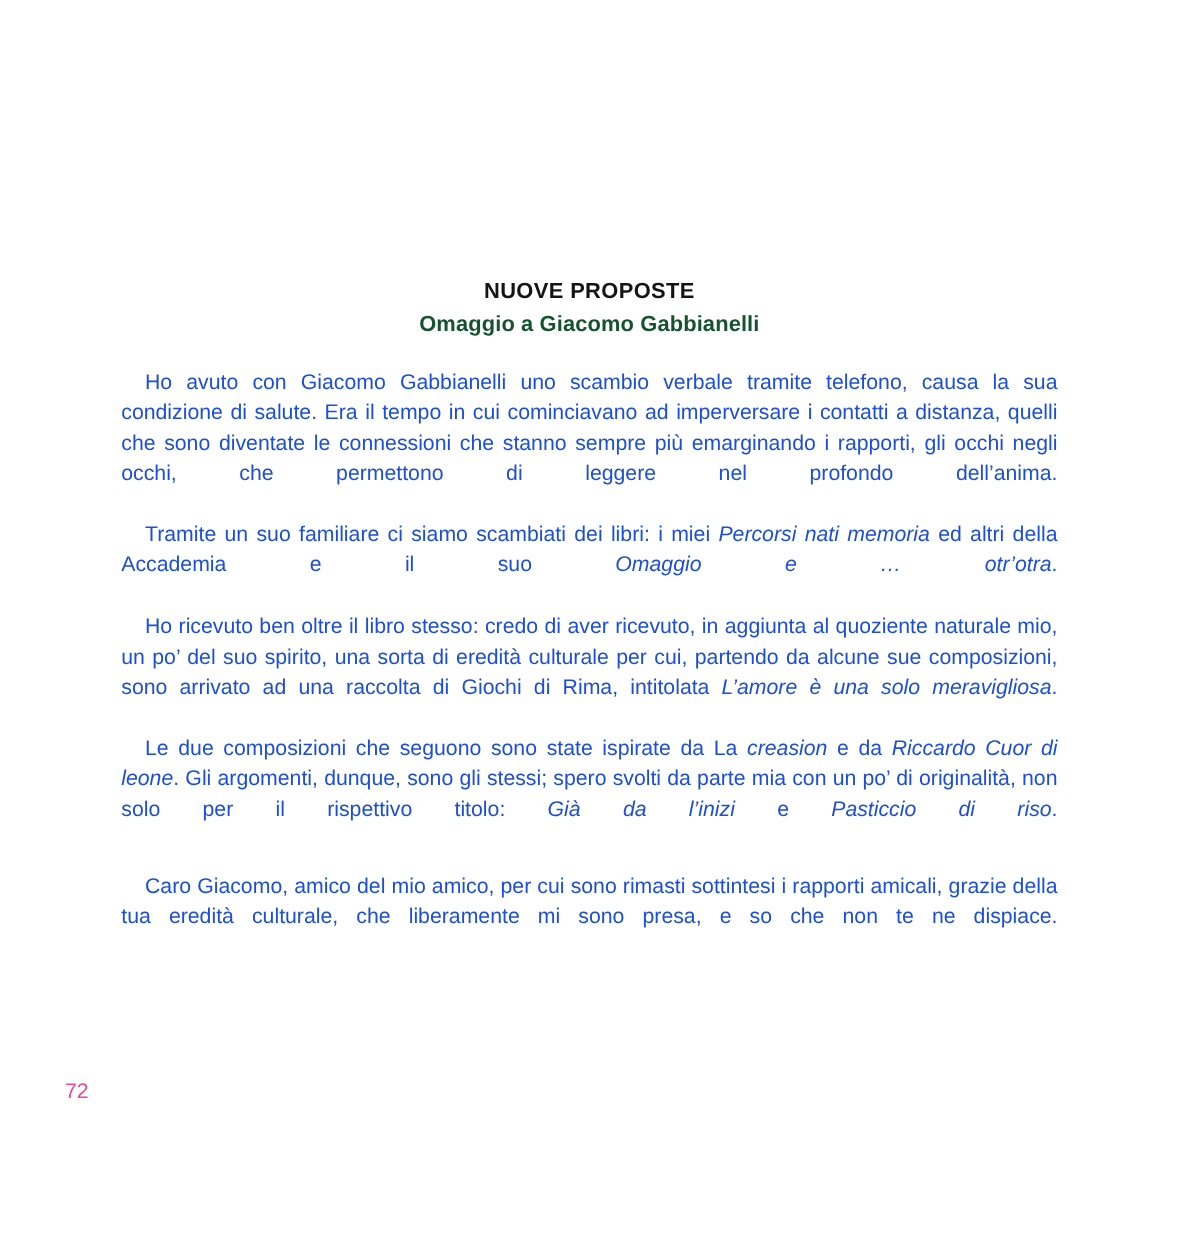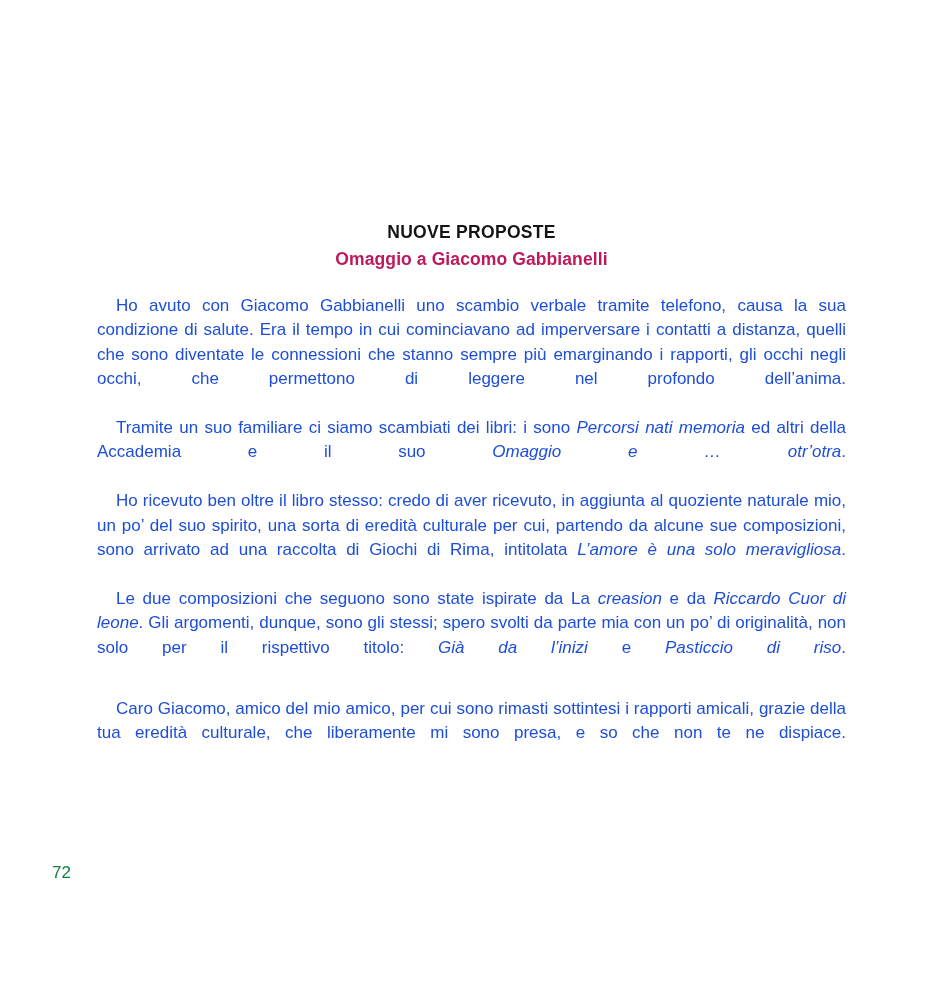--- a/index.html
+++ b/index.html
@@ -47,21 +47,21 @@
     margin: 0;
     color: #141414;
   }
 
   .heading-sub {
     font-size: 17.5px;
     font-weight: bold;
     letter-spacing: 0.1px;
     line-height: 25px;
     margin: 2px 0 0 0;
-    color: #be185d;
+    color: #14532d;
   }
 
   p.body-par {
     font-size: 17px;
     line-height: 24.4px;
     margin: 0;
     padding: 0;
     text-align: justify;
     text-justify: inter-word;
     text-indent: 19px;
@@ -84,38 +84,38 @@
   .it {
     font-style: italic;
   }
 
   .page-number {
     position: absolute;
     left: 52px;
     top: 861px;
     font-size: 17px;
     line-height: 24px;
-    color: #15803d;
+    color: #ec4899;
   }
 </style>
 </head>
 <body>
 
 <div class="page">
 
   <div class="content-block">
 
     <div class="heading-group">
       <div class="heading-main">NUOVE PROPOSTE</div>
       <div class="heading-sub">Omaggio a Giacomo Gabbianelli</div>
     </div>
 
     <div id="body-text">
         <p class="body-par"><span>Ho avuto con Giacomo Gabbianelli uno scambio verbale tramite telefono, causa la sua condizione di salute. Era il tempo in cui cominciavano ad imperversare i contatti a distanza, quelli che sono diventate le connessioni che stanno sempre più emarginando i rapporti, gli occhi negli occhi, che permettono di leggere nel profondo dell’anima.</span></p>
-        <p class="body-par"><span>Tramite un suo familiare ci siamo scambiati dei libri: i sono </span><span class="it">Percorsi nati memoria</span><span> ed altri della Accademia e il suo </span><span class="it">Omaggio e … otr’otra</span><span>.</span></p>
+        <p class="body-par"><span>Tramite un suo familiare ci siamo scambiati dei libri: i miei </span><span class="it">Percorsi nati memoria</span><span> ed altri della Accademia e il suo </span><span class="it">Omaggio e … otr’otra</span><span>.</span></p>
         <p class="body-par"><span>Ho ricevuto ben oltre il libro stesso: credo di aver ricevuto, in aggiunta al quoziente naturale mio, un po’ del suo spirito, una sorta di eredità culturale per cui, partendo da alcune sue composizioni, sono arrivato ad una raccolta di Giochi di Rima, intitolata </span><span class="it">L’amore è una solo meravigliosa</span><span>.</span></p>
         <p class="body-par"><span>Le due composizioni che seguono sono state ispirate da La </span><span class="it">creasion</span><span> e da </span><span class="it">Riccardo Cuor di leone</span><span>. Gli argomenti, dunque, sono gli stessi; spero svolti da parte mia con un po’ di originalità, non solo per il rispettivo titolo: </span><span class="it">Già da l’inizi</span><span> e </span><span class="it">Pasticcio di riso</span><span>.</span></p>
         <p class="body-par"><span>Caro Giacomo, amico del mio amico, per cui sono rimasti sottintesi i rapporti amicali, grazie della tua eredità culturale, che liberamente mi sono presa, e so che non te ne dispiace.</span></p>
       </div>
 
   </div>
 
   <div class="page-number">72</div>
 
 </div>

